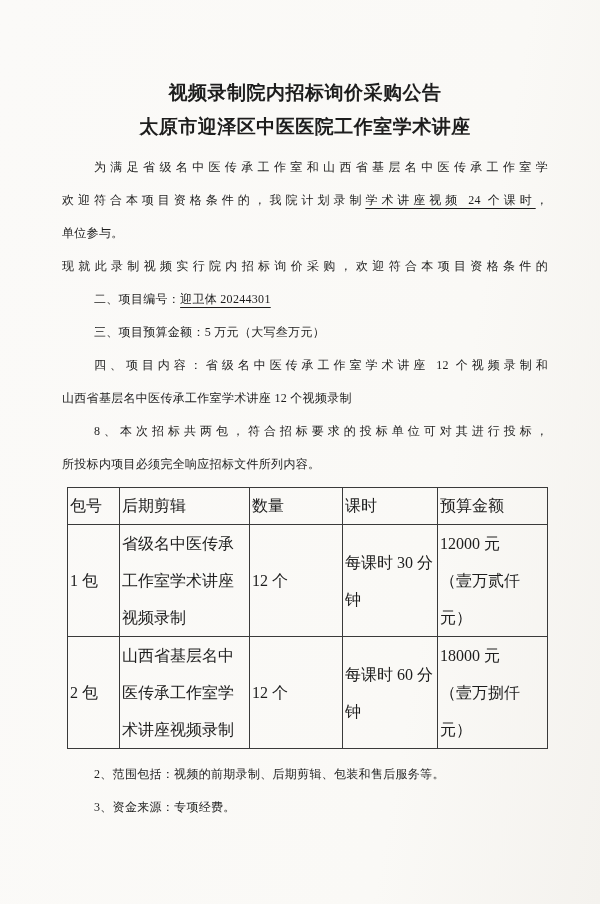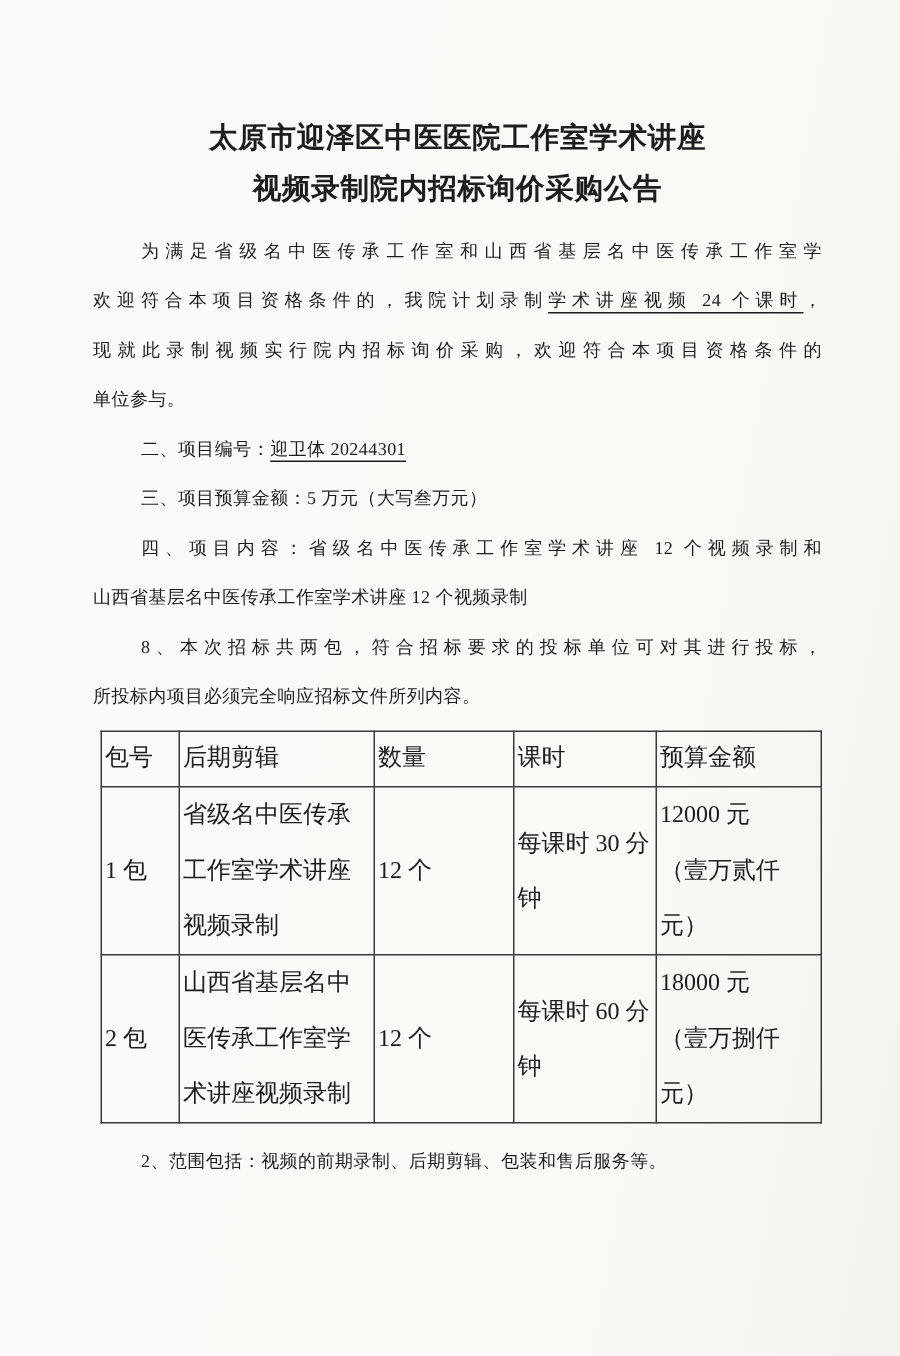--- a/index.html
+++ b/index.html
@@ -67,28 +67,28 @@
   }
   table.grid thead th { height: 36px; line-height: 20px; }
   table.grid tbody td { height: 111px; line-height: 37px; }
   .footer-lines { margin-top: 9px; }
 </style>
 </head>
 <body>
 
 <div class="page">
   <div class="content">
+    <h1 class="title-line">视频录制院内招标询价采购公告</h1>
     <h1 class="title-line">太原市迎泽区中医医院工作室学术讲座</h1>
-    <h1 class="title-line">视频录制院内招标询价采购公告</h1>
 
     <div class="body-lines">
         <div class="line indent fill"><span class="">为满足省级名中医传承工作室和山西省基层名中医传承工作室学</span></div>
         <div class="line fill"><span class="">欢迎符合本项目资格条件的，我院计划录制</span><span class="underlined">学术讲座视频 24 个课时</span><span class="">，</span></div>
+        <div class="line"><span class="">单位参与。</span></div>
         <div class="line fill"><span class="">现就此录制视频实行院内招标询价采购，欢迎符合本项目资格条件的</span></div>
-        <div class="line"><span class="">单位参与。</span></div>
         <div class="line indent"><span class="">二、项目编号：</span><span class="underlined">迎卫体 20244301</span></div>
         <div class="line indent"><span class="">三、项目预算金额：5 万元（大写叁万元）</span></div>
         <div class="line indent fill"><span class="">四、项目内容：省级名中医传承工作室学术讲座 12 个视频录制和</span></div>
         <div class="line"><span class="">山西省基层名中医传承工作室学术讲座 12 个视频录制</span></div>
         <div class="line indent fill"><span class="">8、本次招标共两包，符合招标要求的投标单位可对其进行投标，</span></div>
         <div class="line"><span class="">所投标内项目必须完全响应招标文件所列内容。</span></div>
       </div>
 
     <table class="grid">
       <colgroup>
@@ -130,15 +130,16 @@
 钟</td>
             <td>18000 元
 （壹万捌仟
 元）</td>
           </tr>
         </tbody>
     </table>
 
     <div class="footer-lines">
         <div class="line indent"><span class="">2、范围包括：视频的前期录制、后期剪辑、包装和售后服务等。</span></div>
+        <div class="line indent"><span class="">3、资金来源：专项经费。</span></div>
       </div>
   </div>
 </div>
 
 </body></html>

